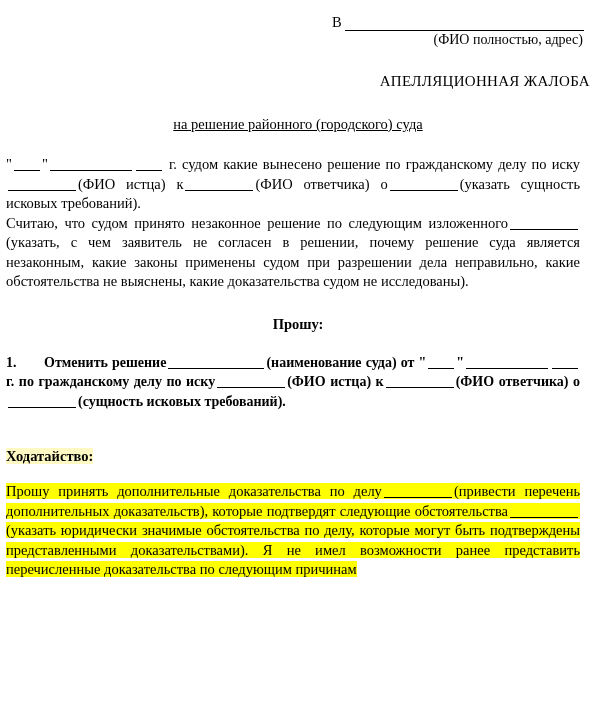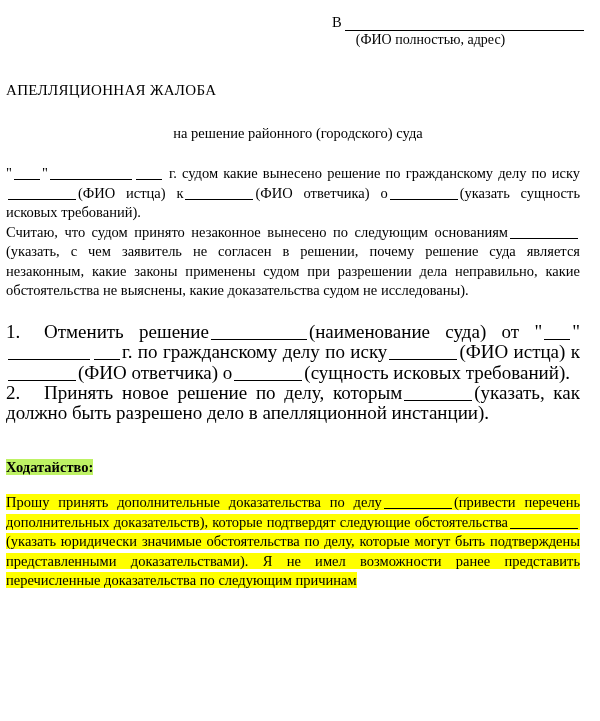--- a/index.html
+++ b/index.html
@@ -53,34 +53,36 @@
     border-bottom: 1px solid #000;
     height: 13px;
   }
   .addr-caption {
     font-size: 14px;
     line-height: 17px;
     text-align: center;
     white-space: nowrap;
   }
   .addr-caption.right {
+    text-align: right;
     padding-right: 1px;
   }
 
   
   .doc-title {
-    text-align: left;
+    text-align: right;
     font-size: 15px;
     letter-spacing: 0.3px;
-    margin-top: 34px;
+    margin-top: 25px;
   }
   .doc-subtitle {
     text-align: center;
     font-size: 14.5px;
     margin-top: 26px;
+    text-decoration: underline;
   }
   .case-line {
     text-align: center;
     font-size: 14.5px;
     margin-top: 25px;
     white-space: nowrap;
   }
 
   
   .body {
@@ -115,37 +117,38 @@
 
   
   .proshu {
     text-align: center;
     font-weight: bold;
     font-size: 14.5px;
     margin-top: 24px;
   }
   .list-block {
     margin-top: 20px;
-    font-size: 19px;
+    font-size: 14px;
     line-height: 19.5px;
+    font-weight: bold;
   }
   .li-num {
     display: inline-block;
     width: 38px;
   }
 
   
   .hodat-wrap {
     margin-top: 36px;
   }
   .hodat-title {
     font-weight: bold;
     font-size: 14.5px;
     display: inline;
-    background: #bef264;
+    background: #fef9c3;
   }
   .hodat-body {
     margin-top: 17px;
     font-size: 14.5px;
     line-height: 19.5px;
   }
   .hl {
     background: #ffff00;
     box-decoration-break: clone;
     -webkit-box-decoration-break: clone;
@@ -181,36 +184,34 @@
     <div class="body">
 
       <p class="just">
         <span>"</span><span class="blank b-xs"></span><span>"</span><span class="blank b-l"></span><span class="blank b-xs"></span>
         <span>г. судом какие вынесено решение по гражданскому делу по иску</span>
         <span class="blank b-m"></span><span>(ФИО истца) к</span><span class="blank b-m"></span><span>(ФИО ответчика) о</span><span class="blank b-m"></span><span>(указать сущность исковых требований).</span>
       </p>
 
 
       <p class="just">
-        <span>Считаю, что судом принято незаконное вынесено по следующим основаниям</span><span class="blank b-m"></span>
+        <span>Считаю, что судом принято незаконное решение по следующим изложенного</span><span class="blank b-m"></span>
         <span>(указать, с чем заявитель не согласен в решении, почему решение суда является незаконным, какие законы применены судом при разрешении дела неправильно, какие обстоятельства не выяснены, какие доказательства судом не исследованы).</span>
       </p>
 
     </div>
 
+    <div class="proshu">Прошу:</div>
 
     <div class="list-block">
       <p class="just">
         <span class="li-num">1.</span><span>Отменить решение</span><span class="blank b-xl"></span><span>(наименование суда) от "</span><span class="blank b-xs"></span><span>"</span><span class="blank b-l"></span><span class="blank b-xs"></span><span>г.</span>
         <span>по гражданскому делу по иску</span><span class="blank b-m"></span><span>(ФИО истца) к</span><span class="blank b-m"></span><span>(ФИО ответчика) о</span><span class="blank b-m"></span><span>(сущность исковых требований).</span>
       </p>
 
-      <p class="just">
-        <span class="li-num">2.</span><span>Принять новое решение по делу, которым</span><span class="blank b-m"></span><span>(указать, как должно быть разрешено дело в апелляционной инстанции).</span>
-      </p>
     </div>
 
     <div class="hodat-wrap">
       <span class="hodat-title">Ходатайство:</span>
 
       <div class="hodat-body">
         <p><span class="hl"><span>Прошу принять дополнительные доказательства по делу</span><span class="blank b-m"></span><span>(привести перечень дополнительных доказательств), которые подтвердят следующие обстоятельства</span><span class="blank b-m"></span><span>(указать юридически значимые обстоятельства по делу, которые могут быть подтверждены представленными доказательствами). Я не имел возможности ранее представить перечисленные доказательства по следующим причинам</span></span></p>
       </div>
     </div>
 

